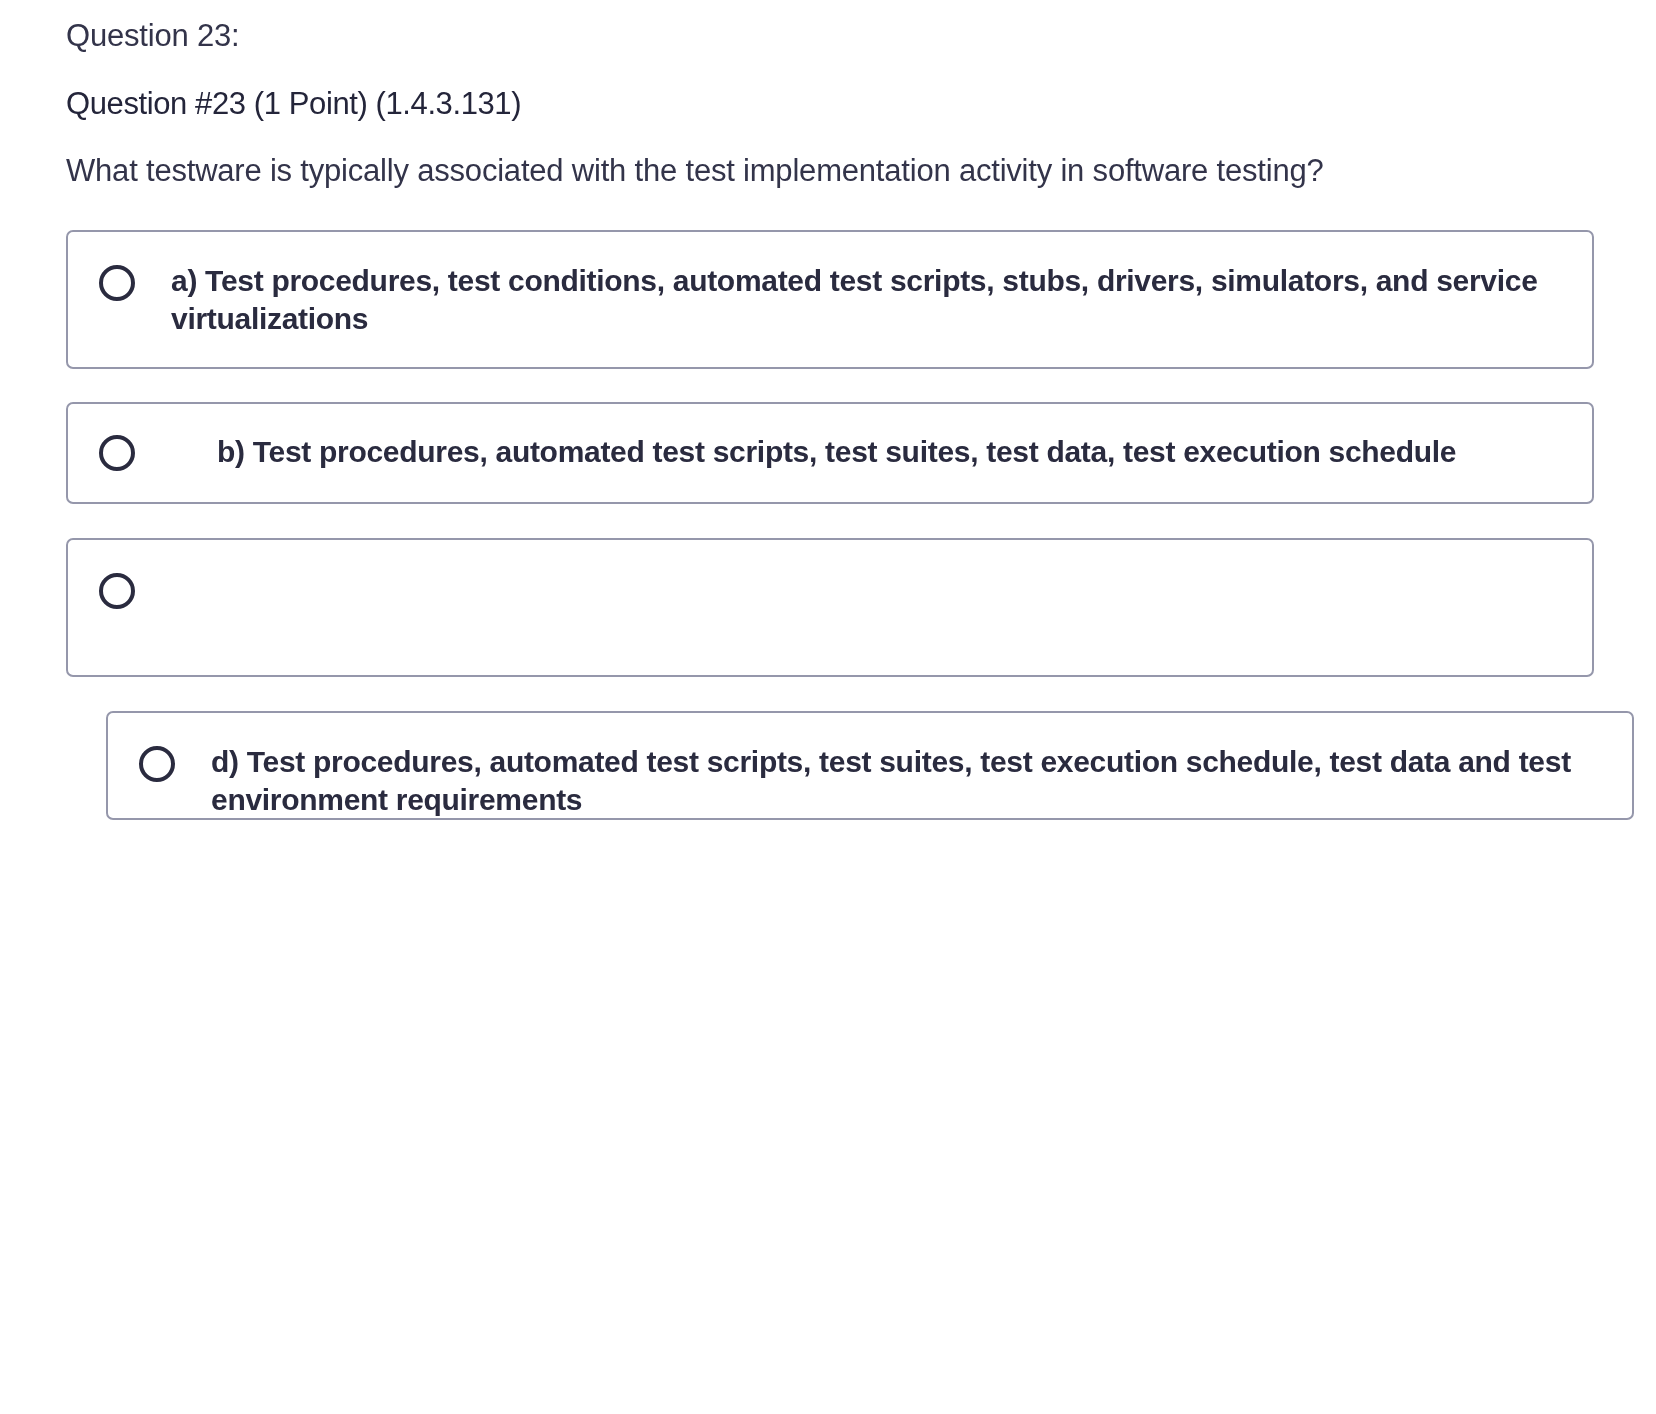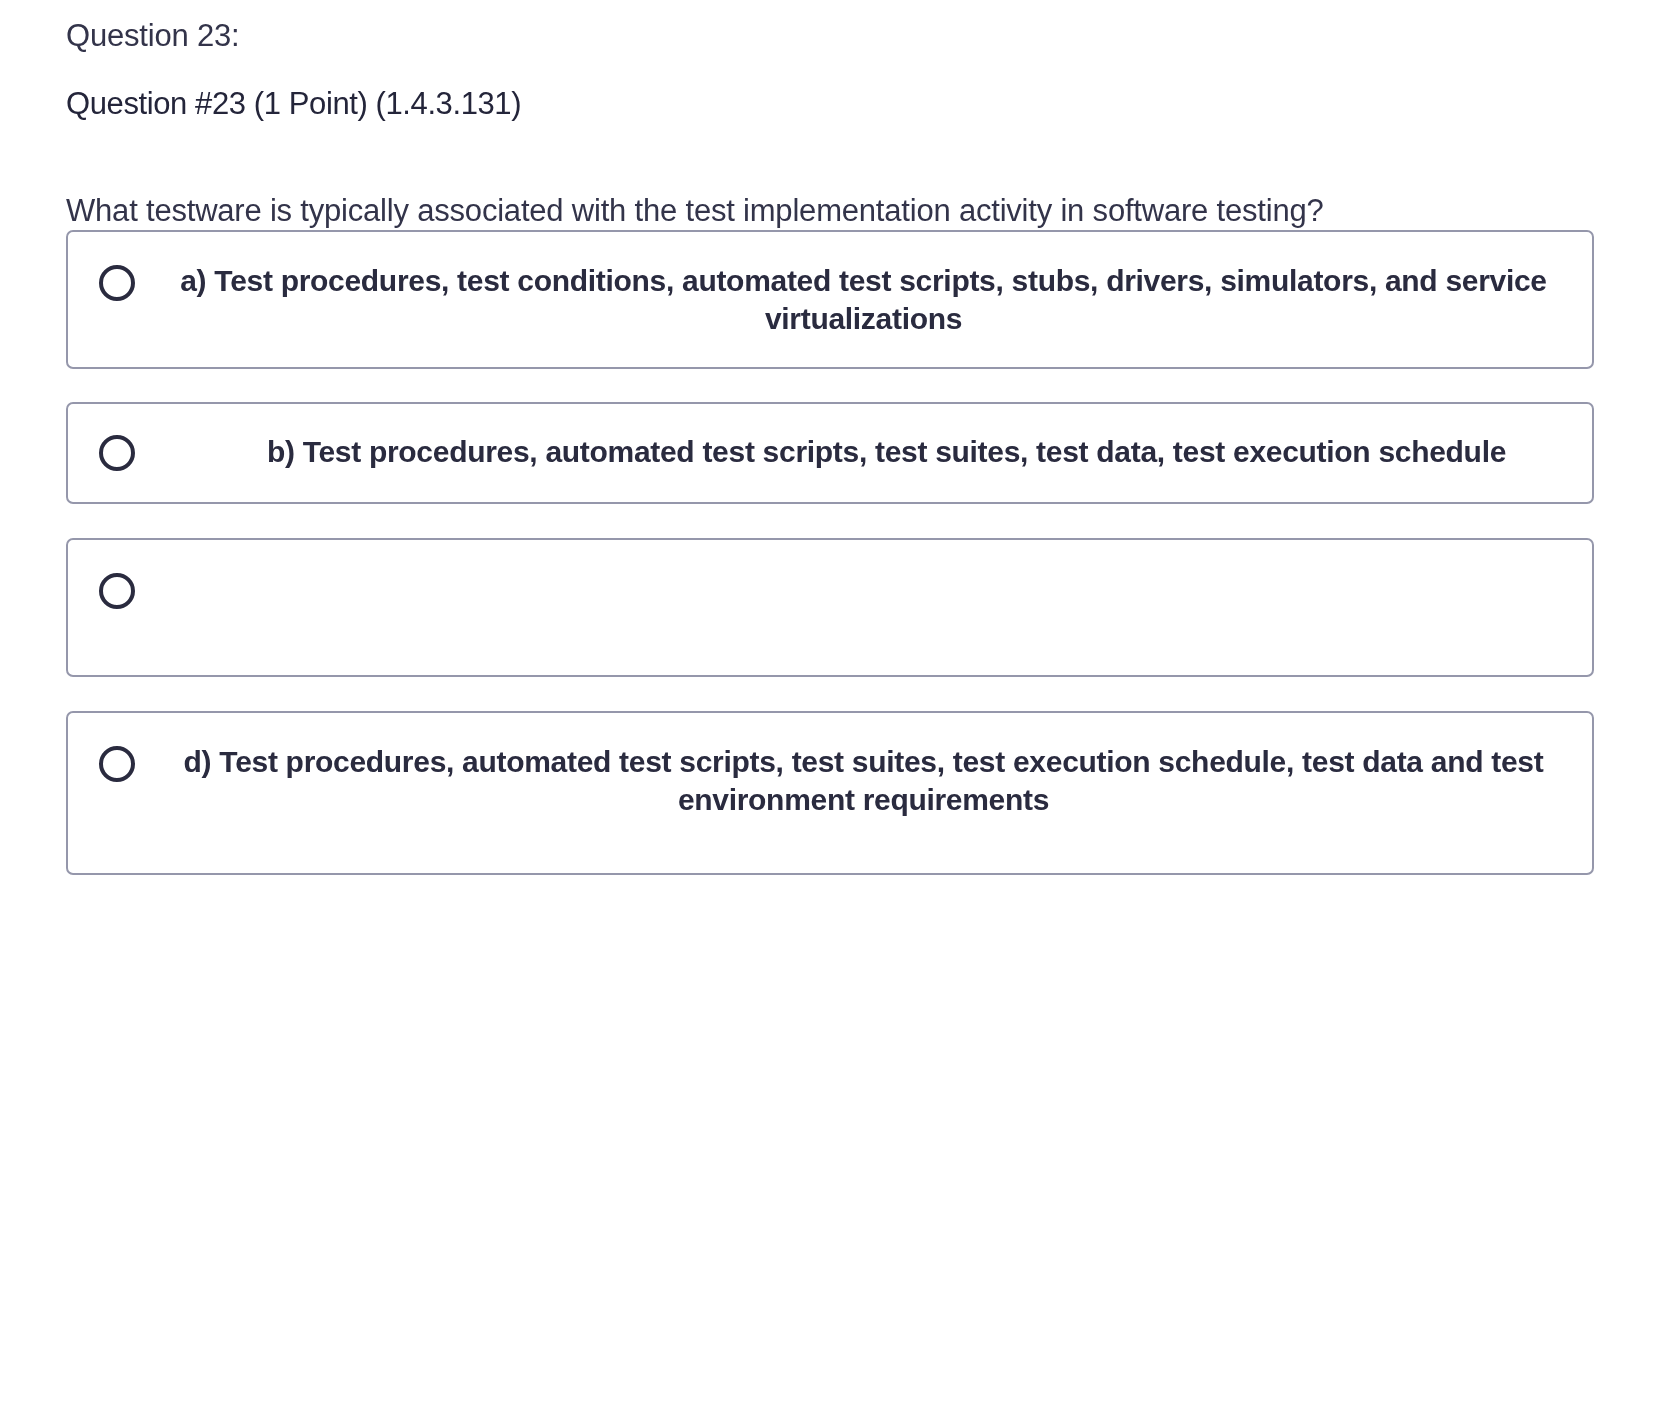--- a/index.html
+++ b/index.html
@@ -45,21 +45,20 @@
     }
     .q-prompt {
       position: absolute;
       left: 0;
       top: 153px;
       font-size: 31px;
       font-weight: 400;
       letter-spacing: -0.2px;
       color: #33344a;
       white-space: nowrap;
-      margin-top: 40px;
     }
     .options {
       position: absolute;
       left: 0;
       top: 230px;
       width: 1528px;
     }
     .option {
       position: absolute;
       left: 0;
@@ -82,21 +81,20 @@
     }
     .option-label {
       position: absolute;
       left: 103px;
       right: 36px;
       font-size: 30px;
       font-weight: 700;
       line-height: 38px;
       letter-spacing: -0.3px;
       color: #2a2b3f;
-      text-align: center;
     }
   </style>
 </head>
 <body>
 
 <div class="page">
 
   <div class="q-number">Question 23:</div>
 
   <div class="q-meta">Question #23 (1 Point) (1.4.3.131)</div>
@@ -112,19 +110,19 @@
 
     <div class="option" style="top:172px; height:102px;">
       <span class="radio" style="top:31px;"></span>
       <div class="option-label" style="top:29px;margin-left:46px;">b) Test procedures, automated test scripts, test suites, test data, test execution schedule</div>
     </div>
 
     <div class="option" style="top:308px; height:139px;">
       <span class="radio" style="top:33px;"></span>
     </div>
 
-    <div class="option" style="top:481px; height:164px;">
+    <div class="option" style="top:481px; height:109px;margin-left:40px;">
       <span class="radio" style="top:33px;"></span>
       <div class="option-label" style="top:30px;">d) Test procedures, automated test scripts, test suites, test execution schedule, test data and test environment requirements</div>
     </div>
 
   </div>
 </div>
 
 </body></html>

